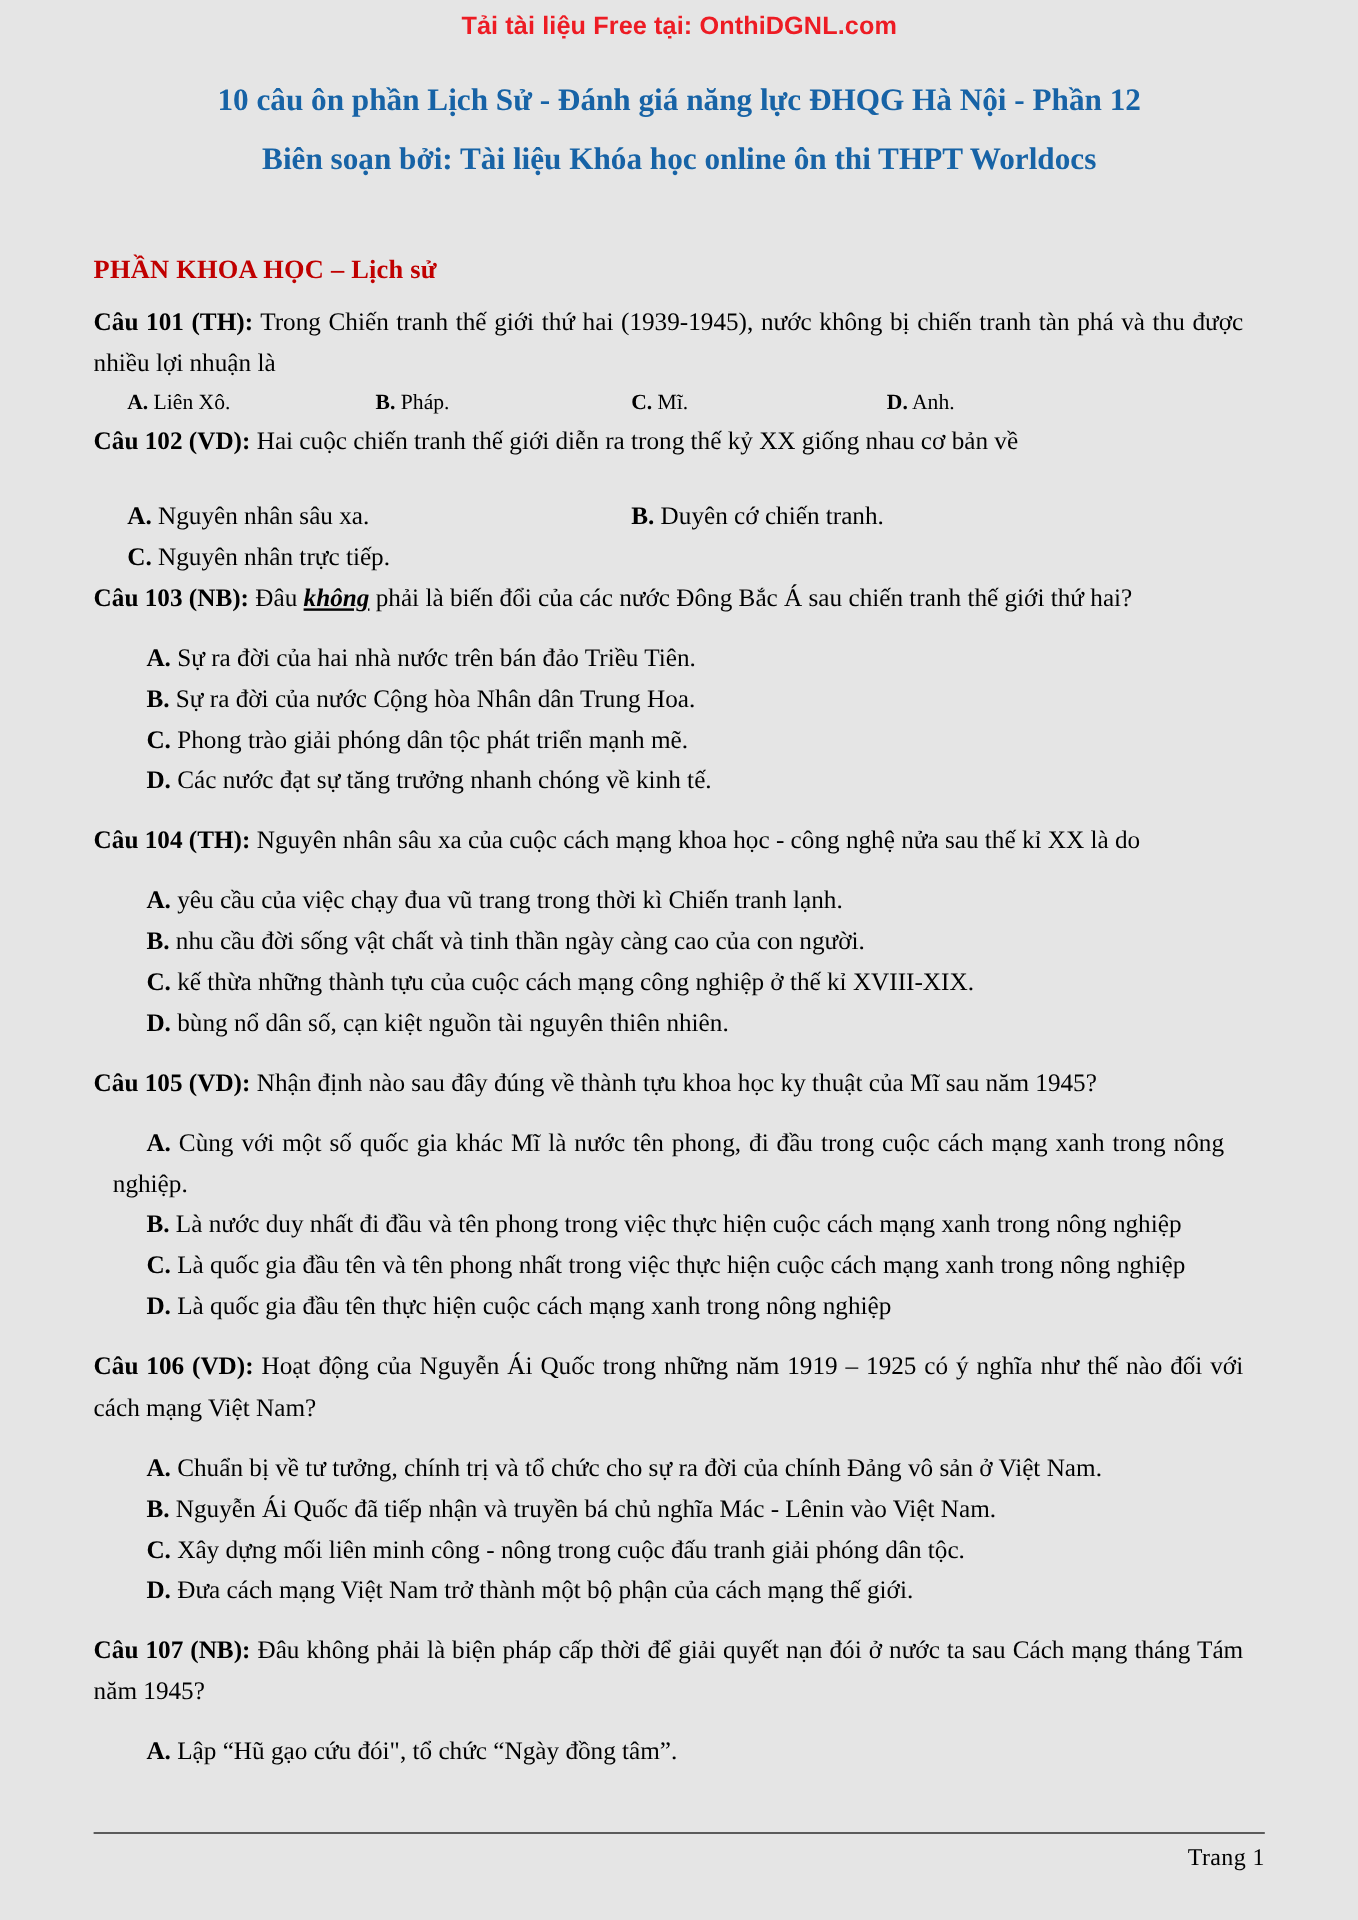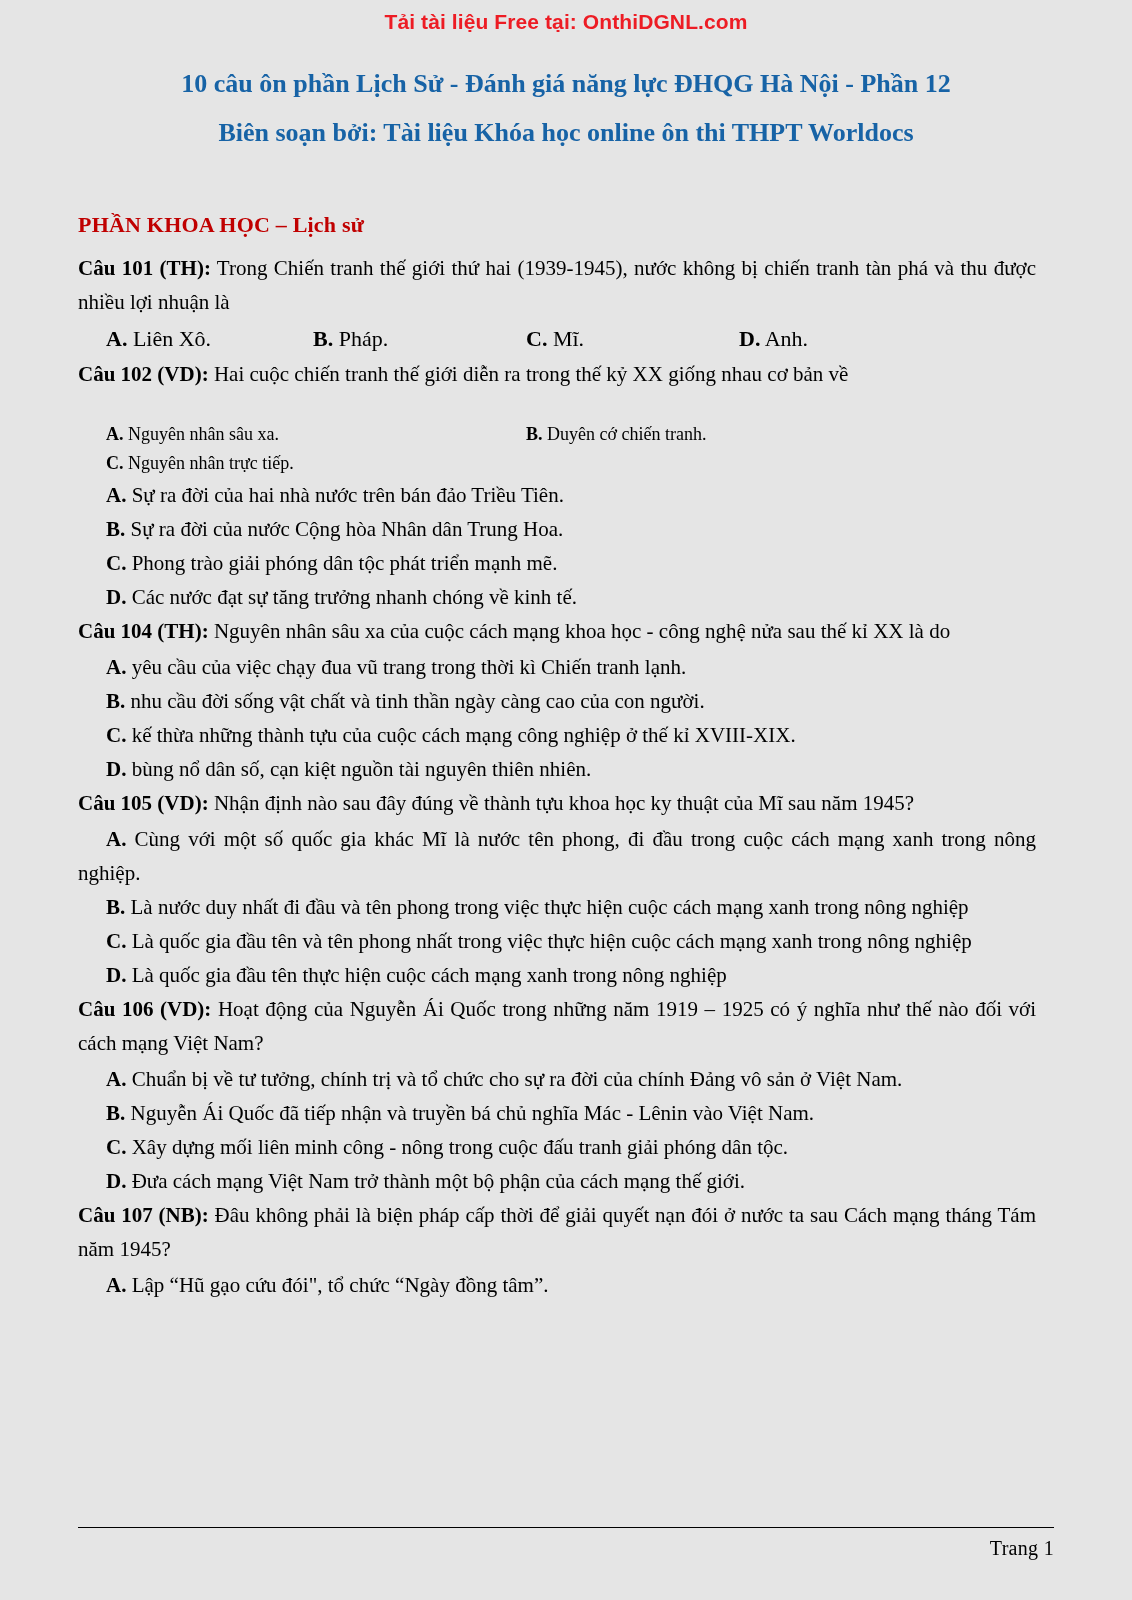--- a/index.html
+++ b/index.html
@@ -67,21 +67,21 @@
     font-size: 21px;
     line-height: 1.62;
     text-align: justify;
     text-justify: inter-word;
     margin-bottom: 2px;
   }
   .q .lbl { font-weight: bold; }
   .q .neg { font-weight: bold; font-style: italic; text-decoration: underline; }
 
   
-  .opts { margin: 0; padding: 0; }
+  .opts { margin: 16px; padding: 0; }
 
   .opt-line {
     font-size: 21px;
     line-height: 1.62;
     padding-left: 28px;
     text-align: justify;
     text-justify: inter-word;
     text-indent: 0;
   }
   .opt-line .ol { font-weight: bold; }
@@ -94,30 +94,30 @@
     text-justify: inter-word;
     text-indent: 28px;
   }
   .opt-just .ol { font-weight: bold; }
 
   
   .grid4 {
     display: grid;
     grid-template-columns: 207px 213px 213px 1fr;
     padding-left: 28px;
-    font-size: 22px;
+    font-size: 18px;
     line-height: 1.62;
   }
   .grid4 .ol { font-weight: bold; }
 
   .grid2 {
     display: grid;
     grid-template-columns: 420px 1fr;
     padding-left: 28px;
-    font-size: 18px;
+    font-size: 21px;
     line-height: 1.62;
     margin-top: 29px;
   }
   .grid2 .ol { font-weight: bold; }
 
   .cell { white-space: nowrap; }
 
   
   .footer {
     position: absolute;
@@ -161,20 +161,21 @@
       <div class="cell"><span class="ol">D.</span><span> Anh.</span></div>
     </div>
 
     <div class="q"><span class="lbl">Câu 102 (VD):</span><span> Hai cuộc chiến tranh thế giới diễn ra trong thế kỷ XX giống nhau cơ bản về</span></div>
     <div class="grid2">
       <div class="cell"><span class="ol">A.</span><span> Nguyên nhân sâu xa.</span></div>
       <div class="cell"><span class="ol">B.</span><span> Duyên cớ chiến tranh.</span></div>
       <div class="cell"><span class="ol">C.</span><span> Nguyên nhân trực tiếp.</span></div>
     </div>
 
+    <div class="q"><span class="lbl">Câu 103 (NB):</span><span> Đâu </span><span class="neg">không</span><span> phải là biến đổi của các nước Đông Bắc Á sau chiến tranh thế giới thứ hai?</span></div>
     <div class="opts">
       <div class="opt-line"><span class="ol">A.</span><span> Sự ra đời của hai nhà nước trên bán đảo Triều Tiên.</span></div>
       <div class="opt-line"><span class="ol">B.</span><span> Sự ra đời của nước Cộng hòa Nhân dân Trung Hoa.</span></div>
       <div class="opt-line"><span class="ol">C.</span><span> Phong trào giải phóng dân tộc phát triển mạnh mẽ.</span></div>
       <div class="opt-line"><span class="ol">D.</span><span> Các nước đạt sự tăng trưởng nhanh chóng về kinh tế.</span></div>
     </div>
 
     <div class="q"><span class="lbl">Câu 104 (TH):</span><span> Nguyên nhân sâu xa của cuộc cách mạng khoa học - công nghệ nửa sau thế kỉ XX là do</span></div>
     <div class="opts">
       <div class="opt-line"><span class="ol">A.</span><span> yêu cầu của việc chạy đua vũ trang trong thời kì Chiến tranh lạnh.</span></div>

